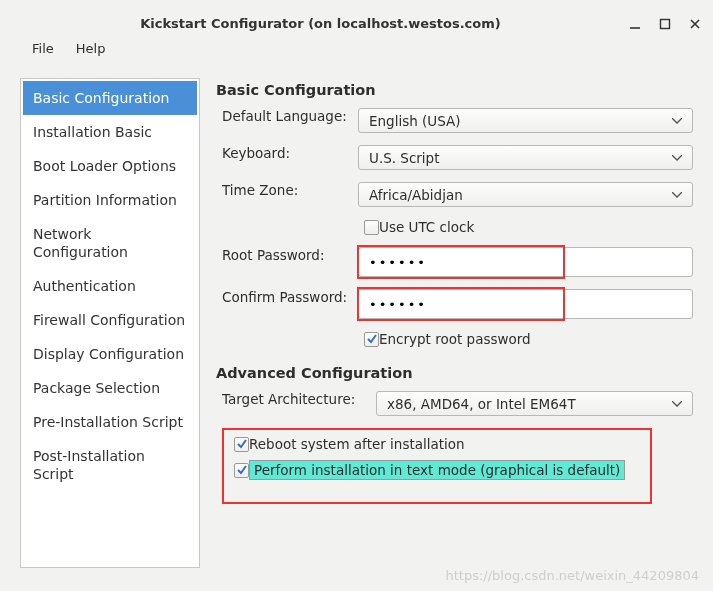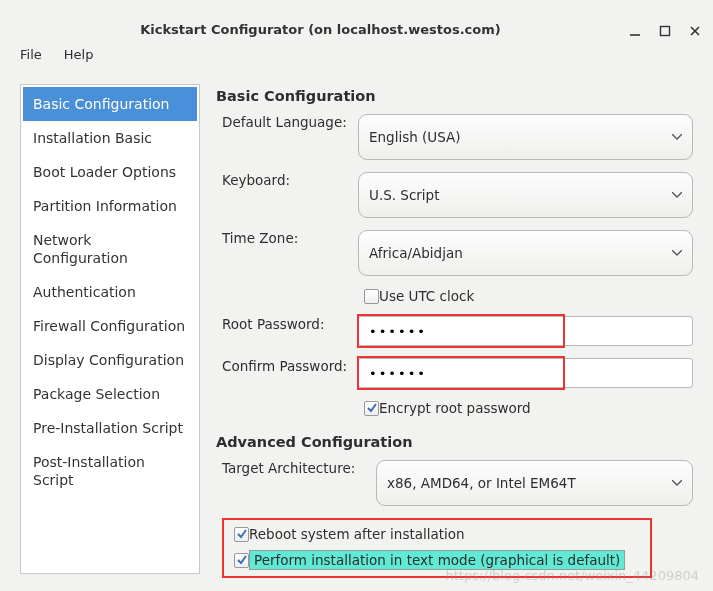--- a/index.html
+++ b/index.html
@@ -1,50 +1,50 @@
 <!DOCTYPE html>
 <html><head>
 <meta charset="utf-8">
 <style>
 * { box-sizing: border-box; margin: 0; padding: 0; font-family: "DejaVu Sans", "Cantarell", sans-serif; }
 body { background: #f2f2f0; font-size: 13px; color: #2e2e2e; width: 713px; height: 591px; overflow: hidden; }
 
-.titlebar { display: flex; align-items: flex-end; padding: 22px 12px 4px; }
+.titlebar { display: flex; align-items: center; padding: 16px 12px 4px; }
 .title-text { flex: 1; text-align: center; font-weight: 600; font-size: 13px; color: #333; }
 .win-buttons { display: flex; gap: 18px; align-items: center; }
 .win-btn { width: 12px; height: 12px; display: flex; align-items: center; justify-content: center; cursor: pointer; }
 
-.menubar { display: flex; gap: 2px; padding: 2px 10px 6px; align-items: center; }
+.menubar { display: flex; gap: 2px; padding: 2px 22px 6px; align-items: center; }
 .menu-item { padding: 4px 10px; cursor: pointer; }
 
 .body-wrap { display: flex; padding: 12px 16px 16px 20px; gap: 12px; }
 
 .sidebar { width: 180px; border: 1px solid #c8c8c6; background: #fff; padding: 2px; height: 490px; }
 .side-item { padding: 8px 10px 8px 10px; cursor: pointer; font-size: 14px; line-height: 18px; color: #333; }
 .side-item.selected { background: #4a90d9; color: #fff; }
 
 .content { flex: 1; padding: 0 4px 0 4px; }
 .section-title { font-weight: 600; font-size: 14.5px; margin: 4px 0 10px 0; }
 .section-title.advanced { margin-top: 18px; }
 
 .form-row { display: flex; align-items: flex-start; margin-bottom: 12px; }
 .form-row.indent { padding-left: 148px; }
 .form-label { width: 142px; padding-left: 6px; font-size: 13.5px; }
 .field-wrap { flex: 1; position: relative; }
 
-.select { width: 100%; height: 46px; border: 1px solid #b8b8b6; border-radius: 9px; background: linear-gradient(#fdfdfd,#efefed); padding: 0 24px 0 10px; position: relative; display: flex; align-items: center; cursor: pointer; font-size: 13.5px; }
+.select { width: 100%; height: 25px; border: 1px solid #b8b8b6; border-radius: 3px; background: linear-gradient(#fdfdfd,#efefed); padding: 0 24px 0 10px; position: relative; display: flex; align-items: center; cursor: pointer; font-size: 13.5px; }
 .caret { position: absolute; right: 10px; top: 50%; transform: translateY(-50%); }
 
 .input { width: 100%; height: 30px; border: 1px solid #b8b8b6; border-radius: 3px; background: #fff; padding: 0 10px; font-size: 13px; letter-spacing: 2px; }
 
 .checkbox-row { display: flex; align-items: center; font-size: 13.5px; }
 .checkbox { width: 15px; height: 15px; border: 1px solid #999; border-radius: 2px; background: linear-gradient(#fff,#eee); display: flex; align-items: center; justify-content: center; cursor: pointer; flex-shrink: 0; }
 
 .highlight-red { position: absolute; border: 2px solid #e33; top: -2px; left: -1px; width: 208px; height: 34px; pointer-events: none; }
-.highlight-red.big { position: static; width: 430px; height: 60px; padding: 6px 10px; display: flex; flex-direction: column; gap: 8px; margin-left: 6px; }
+.highlight-red.big { position: static; width: 430px; height: 76px; padding: 6px 10px; display: flex; flex-direction: column; gap: 8px; margin-left: 6px; }
 
 .textmode-box { border: 1px solid #999; padding: 1px 4px; background: #5eead4; }
 
 .watermark { position: absolute; right: 14px; bottom: 8px; color: rgba(140,140,140,.35); font-size: 13px; }
 
 svg { display: block; }
 </style>
 </head>
 <body>
 

